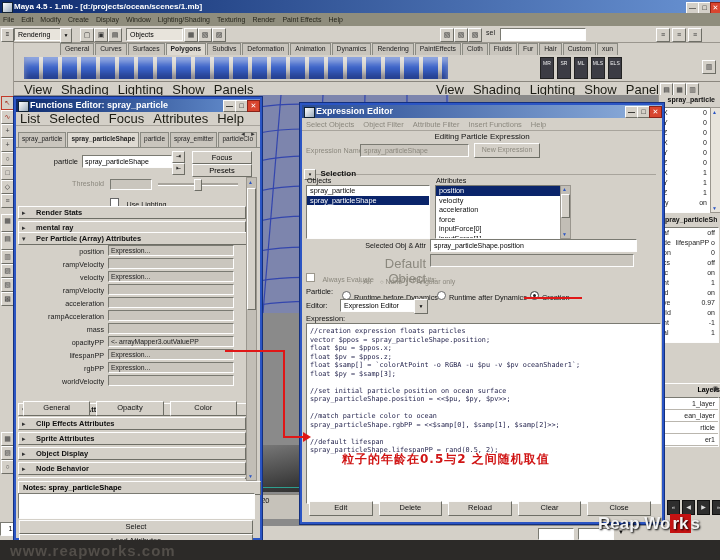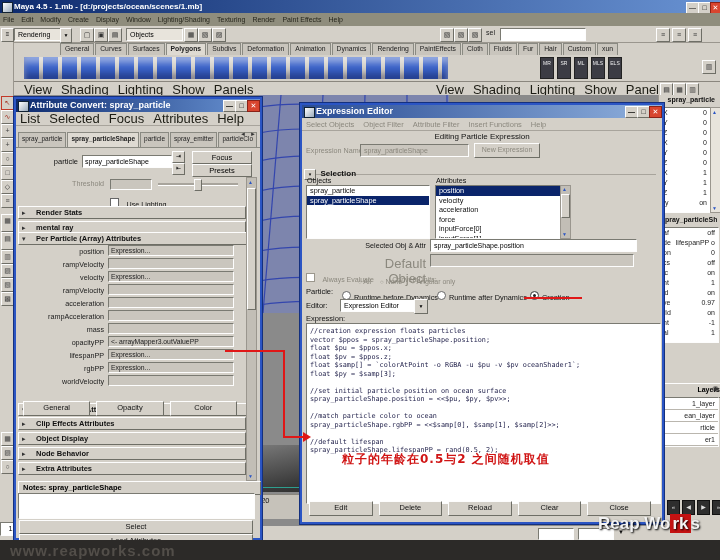--- a/index.html
+++ b/index.html
@@ -320,21 +320,21 @@
   <div class="abs menu-row" style="left:666px;top:500px;height:14px;">
     <div class="playb">«</div>
     <div class="playb">◀</div>
     <div class="playb">▶</div>
     <div class="playb">»</div>
   </div>
 
   <div class="abs wborder" style="left:14px;top:97px;width:244px;height:439px;background:#d4d0c8;">
     <div class="wtitle" style="height:13px;position:relative;">
       <span class="wicon"></span>
-      <span>Attribute Convert: spray_particle</span>
+      <span>Functions Editor: spray_particle</span>
       <span class="abs b3 tbtn" style="right:24px;top:1px;">—</span>
       <span class="abs b3 tbtn" style="right:12px;top:1px;">□</span>
       <span class="abs tbtn" style="right:0px;top:1px;width:11px;background:#d8452f;color:#fff;border:1px solid #8a2218;">✕</span>
     </div>
     <div class="menu-row" style="height:13px;border-bottom:1px solid #a8a49c;">
         <span class="mitem">List</span>
         <span class="mitem">Selected</span>
         <span class="mitem">Focus</span>
         <span class="mitem">Attributes</span>
         <span class="mitem">Help</span>
@@ -394,20 +394,21 @@
 
       <div class="abs secbar secopen" style="left:0;top:211px;width:210px;">Add Dynamic Attributes</div>
       <div class="abs" style="left:2px;top:224px;width:220px;display:flex;">
           <span class="fbtn">General</span>
           <span class="fbtn">Opacity</span>
           <span class="fbtn">Color</span>
         </div>
 
       <div class="abs" style="left:0;top:240px;width:228px;">
           <span class="secbar">Clip Effects Attributes</span>
+          <span class="secbar">Sprite Attributes</span>
           <span class="secbar">Object Display</span>
           <span class="secbar">Node Behavior</span>
           <span class="secbar">Extra Attributes</span>
         </div>
     </div>
 
     <div class="abs" style="left:230px;top:78px;width:9px;height:302px;background:#c2beb6;border:1px solid #9a968e;">
       <div class="abs" style="left:0;top:0;width:7px;height:8px;font-size:5px;text-align:center;line-height:8px;color:#2b55c4;">▲</div>
       <div class="abs b3" style="left:0;top:10px;width:7px;height:120px;"></div>
       <div class="abs" style="left:0;bottom:0;width:7px;height:8px;font-size:5px;text-align:center;line-height:8px;color:#2b55c4;">▼</div>

